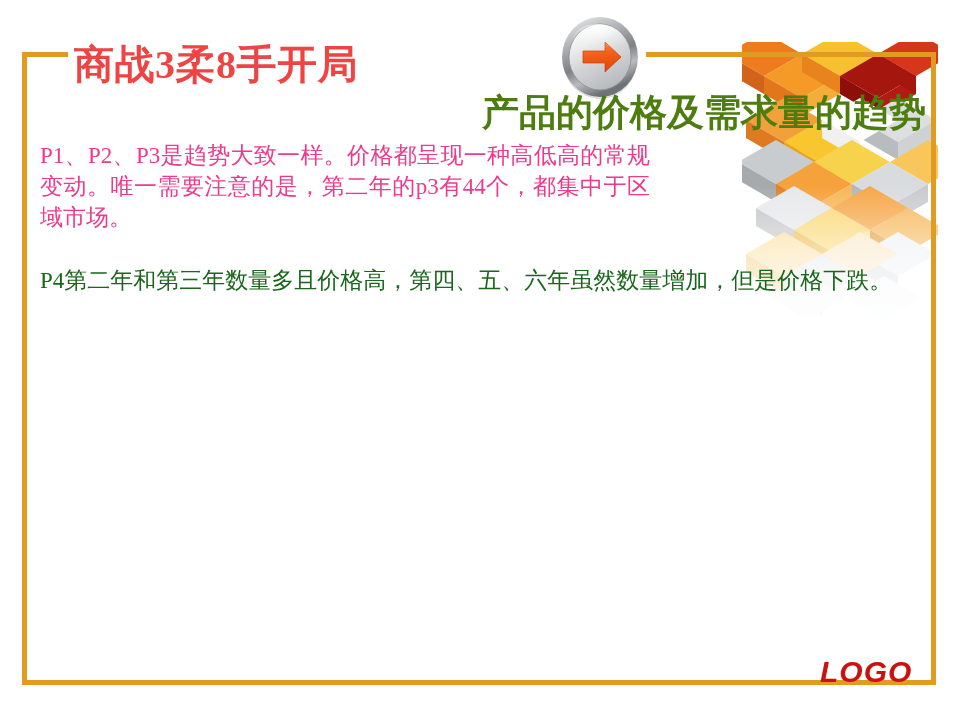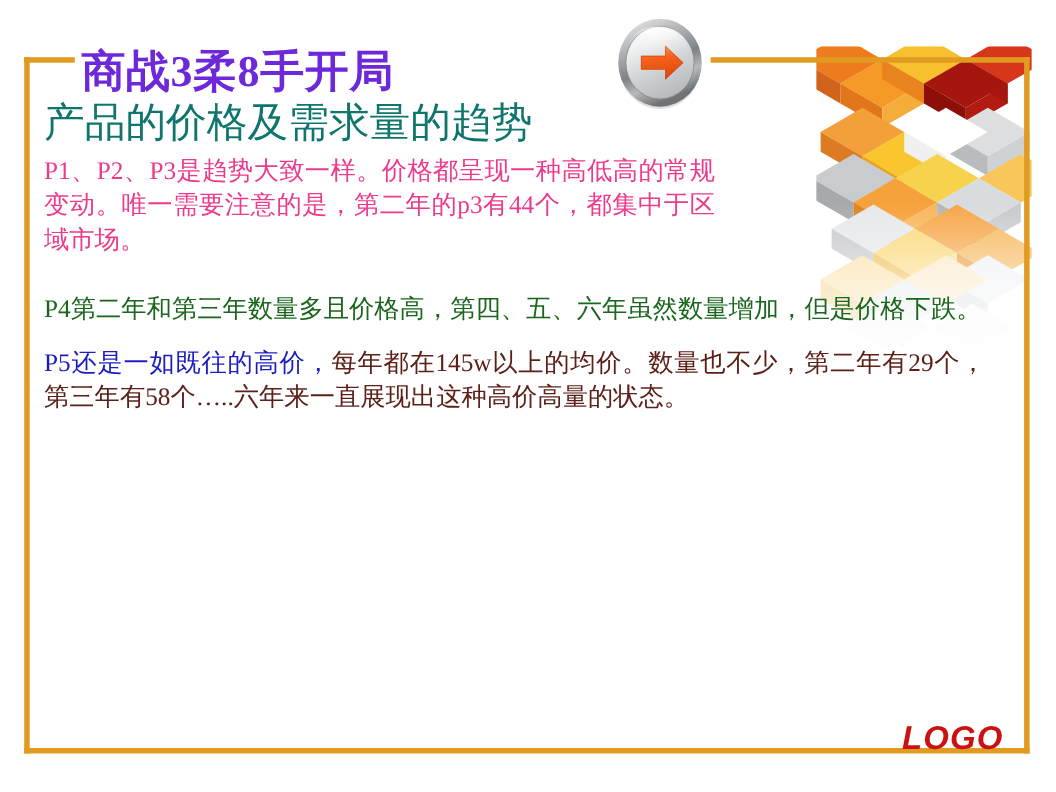--- a/index.html
+++ b/index.html
@@ -62,35 +62,36 @@
     position: absolute;
     left: 36px;
     top: 44px;
     width: 890px;
   }
 
   .slide-title {
     font-family: "Liberation Serif", "DejaVu Serif", serif;
     font-size: 40px;
     font-weight: bold;
-    color: #6d28d9;
+    color: #ef4444;
     line-height: 1.05;
     letter-spacing: 0.5px;
     margin: 0 0 2px 38px;
     white-space: nowrap;
   }
 
   .slide-subtitle {
     font-family: "Liberation Serif", "DejaVu Serif", serif;
     font-size: 37px;
-    font-weight: normal;
-    color: #0f766e;
+    font-weight: bold;
+    color: #4d7c0f;
     line-height: 1.12;
     margin: 6px 0 6px 4px;
     white-space: nowrap;
+    text-align: right;
   }
 
   .para {
     font-family: "Liberation Serif", "DejaVu Serif", serif;
     font-size: 23px;
     line-height: 1.34;
     margin: 0 0 12px 4px;
     letter-spacing: 0px;
     text-align: justify;
     text-justify: inter-ideograph;
@@ -262,18 +263,17 @@
   <div class="content">
 
     <div class="slide-title">商战3柔8手开局</div>
 
     <div class="slide-subtitle">产品的价格及需求量的趋势</div>
 
     <p class="para p1">P1、P2、P3是趋势大致一样。价格都呈现一种高低高的常规变动。唯一需要注意的是，第二年的p3有44个，都集中于区域市场。</p>
 
     <p class="para p2">P4第二年和第三年数量多且价格高，第四、五、六年虽然数量增加，但是价格下跌。</p>
 
-    <p class="para p3"><span class="lead">P5还是一如既往的高价，</span><span>每年都在145w以上的均价。数量也不少，第二年有29个，第三年有58个…..六年来一直展现出这种高价高量的状态。</span></p>
   </div>
 
   <div class="logo">LOGO</div>
 
 </div>
 
 </body></html>

